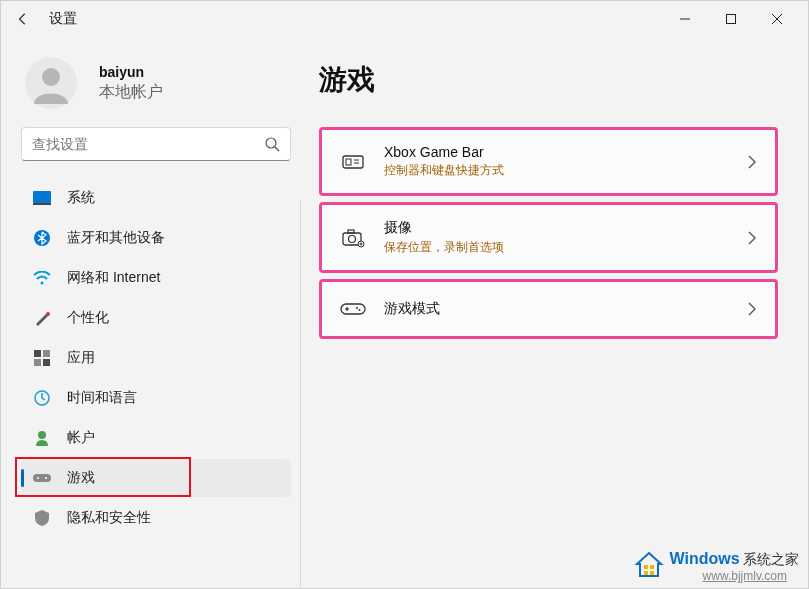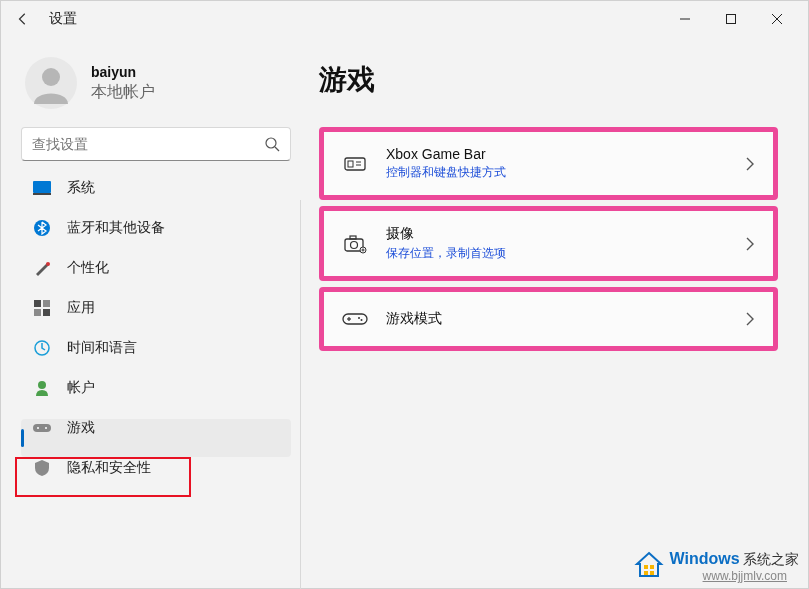--- a/index.html
+++ b/index.html
@@ -6,39 +6,39 @@
 body { background: #f3f3f3; width: 809px; height: 589px; overflow: hidden; position: relative; }
 .window { background: #f3f3f3; width: 100%; height: 100%; border: 1px solid #d0d0d0; display: flex; flex-direction: column; }
 .titlebar { height: 36px; display: flex; align-items: center; padding: 0 8px; }
 .titlebar-left { display: flex; align-items: center; gap: 12px; }
 .back-btn { width: 28px; height: 28px; display: flex; align-items: center; justify-content: center; cursor: pointer; border-radius: 4px; }
 .titlebar-title { font-size: 14px; color: #222; }
 .titlebar-right { margin-left: auto; display: flex; }
 .win-btn { width: 46px; height: 32px; display: flex; align-items: center; justify-content: center; cursor: pointer; }
 .content { display: flex; flex: 1; overflow: hidden; }
 .sidebar { width: 300px; padding: 12px 10px 0 20px; display: flex; flex-direction: column; border-right: none; }
-.profile { display: flex; align-items: center; gap: 14px; padding: 8px 4px 18px 4px; }
+.profile { display: flex; align-items: center; gap: 22px; padding: 8px 4px 18px 4px; }
 .avatar { width: 52px; height: 52px; border-radius: 50%; background: #e8e8e8; display: flex; align-items: center; justify-content: center; }
 .profile-text .uname { font-size: 14px; font-weight: 600; color: #111; }
 .profile-text .usub { font-size: 16px; color: #666; margin-top: 2px; }
 .searchbox { display: flex; align-items: center; background: #fff; border: 1px solid #d8d8d8; border-bottom: 1px solid #888; border-radius: 4px; height: 34px; padding: 0 10px; margin-bottom: 18px; }
 .searchbox input { border: none; outline: none; flex: 1; font-size: 14px; background: transparent; color: #701a75; }
 .nav { display: flex; flex-direction: column; gap: 2px; position: relative; }
-.nav-item { display: flex; gap: 16px; height: 38px; padding: 0 12px; border-radius: 4px; cursor: pointer; font-size: 14px; color: #222; position: relative; }
+.nav-item { display: flex; align-items: center; gap: 16px; height: 38px; padding: 0 12px; border-radius: 4px; cursor: pointer; font-size: 14px; color: #222; position: relative; }
 .nav-item.active { background: #eaeaea; }
 .nav-item.active::before { content: ""; position: absolute; left: 0; top: 10px; bottom: 10px; width: 3px; background: #0067c0; border-radius: 2px; }
 .nav-icon { width: 18px; height: 18px; flex-shrink: 0; display: flex; align-items: center; justify-content: center; }
 .highlight-box { position: absolute; border: 2px solid #e81123; pointer-events: none; }
 .main { flex: 1; padding: 24px 30px 0 18px; overflow-y: auto; }
 .page-title { font-size: 28px; font-weight: 600; color: #111; margin-bottom: 28px; }
-.card { background: #fbfbfb; border: 5px solid #ec4899; border-radius: 4px; display: flex; align-items: center; padding: 14px 18px; margin-bottom: 6px; cursor: pointer; }
+.card { background: #fbfbfb; border: 3px solid #ec4899; border-radius: 4px; display: flex; align-items: center; padding: 14px 18px; margin-bottom: 6px; cursor: pointer; }
 .card-icon { width: 26px; height: 26px; margin-right: 18px; display: flex; align-items: center; justify-content: center; color: #333; }
 .card-text { flex: 1; }
 .card-title { font-size: 14px; color: #111; }
-.card-sub { font-size: 12px; color: #1d4ed8; margin-top: 2px; }
+.card-sub { font-size: 12px; color: #a16207; margin-top: 2px; }
 .chevron { color: #555; }
 .watermark { position: absolute; right: 10px; bottom: 8px; display: flex; align-items: flex-start; gap: 6px; font-size: 12px; }
 .watermark .wm-brand { color: #0b6ec4; font-weight: 600; font-size: 16px; }
 .watermark .wm-cn { color: #333; font-size: 14px; }
 .watermark .wm-url { color: #888; font-size: 12px; position: absolute; bottom: -2px; right: 12px; text-decoration: underline; }
 .wm-logo { width: 30px; height: 30px; }
 .scroll-sep { position: absolute; left: 300px; top: 200px; bottom: 0; width: 1px; background: #d8d8d8; }
 </style>
 </head>
 <body>
@@ -106,20 +106,30 @@
           <span>系统</span>
         </div>
         <div class="nav-item">
           <span class="nav-icon">
               <svg width="16" height="16" viewBox="0 0 16 16">
                 <circle cx="8" cy="8" r="8" fill="#0078d4"></circle>
                 <path d="M8 2 L12 5 L8 8 L12 11 L8 14 V2 M4 5 L8 8 M4 11 L8 8" stroke="#fff" stroke-width="1.2" fill="none"></path>
               </svg>
             </span>
           <span>蓝牙和其他设备</span>
+        </div>
+        <div class="nav-item">
+          <span class="nav-icon">
+              <svg width="18" height="14" viewBox="0 0 18 14">
+                <path d="M1 4 Q9 -3 17 4" stroke="#0099e5" stroke-width="2" fill="none"></path>
+                <path d="M4 8 Q9 3 14 8" stroke="#0099e5" stroke-width="2" fill="none"></path>
+                <circle cx="9" cy="12" r="1.5" fill="#0099e5"></circle>
+              </svg>
+            </span>
+          <span>网络和 Internet</span>
         </div>
         <div class="nav-item">
           <span class="nav-icon">
               <svg width="18" height="18" viewBox="0 0 18 18">
                 <path d="M3 15 L14 4 L16 6 L5 17 Z" fill="#5a5a5a"></path>
                 <circle cx="15" cy="5" r="2" fill="#d13438"></circle>
               </svg>
             </span>
           <span>个性化</span>
         </div>

